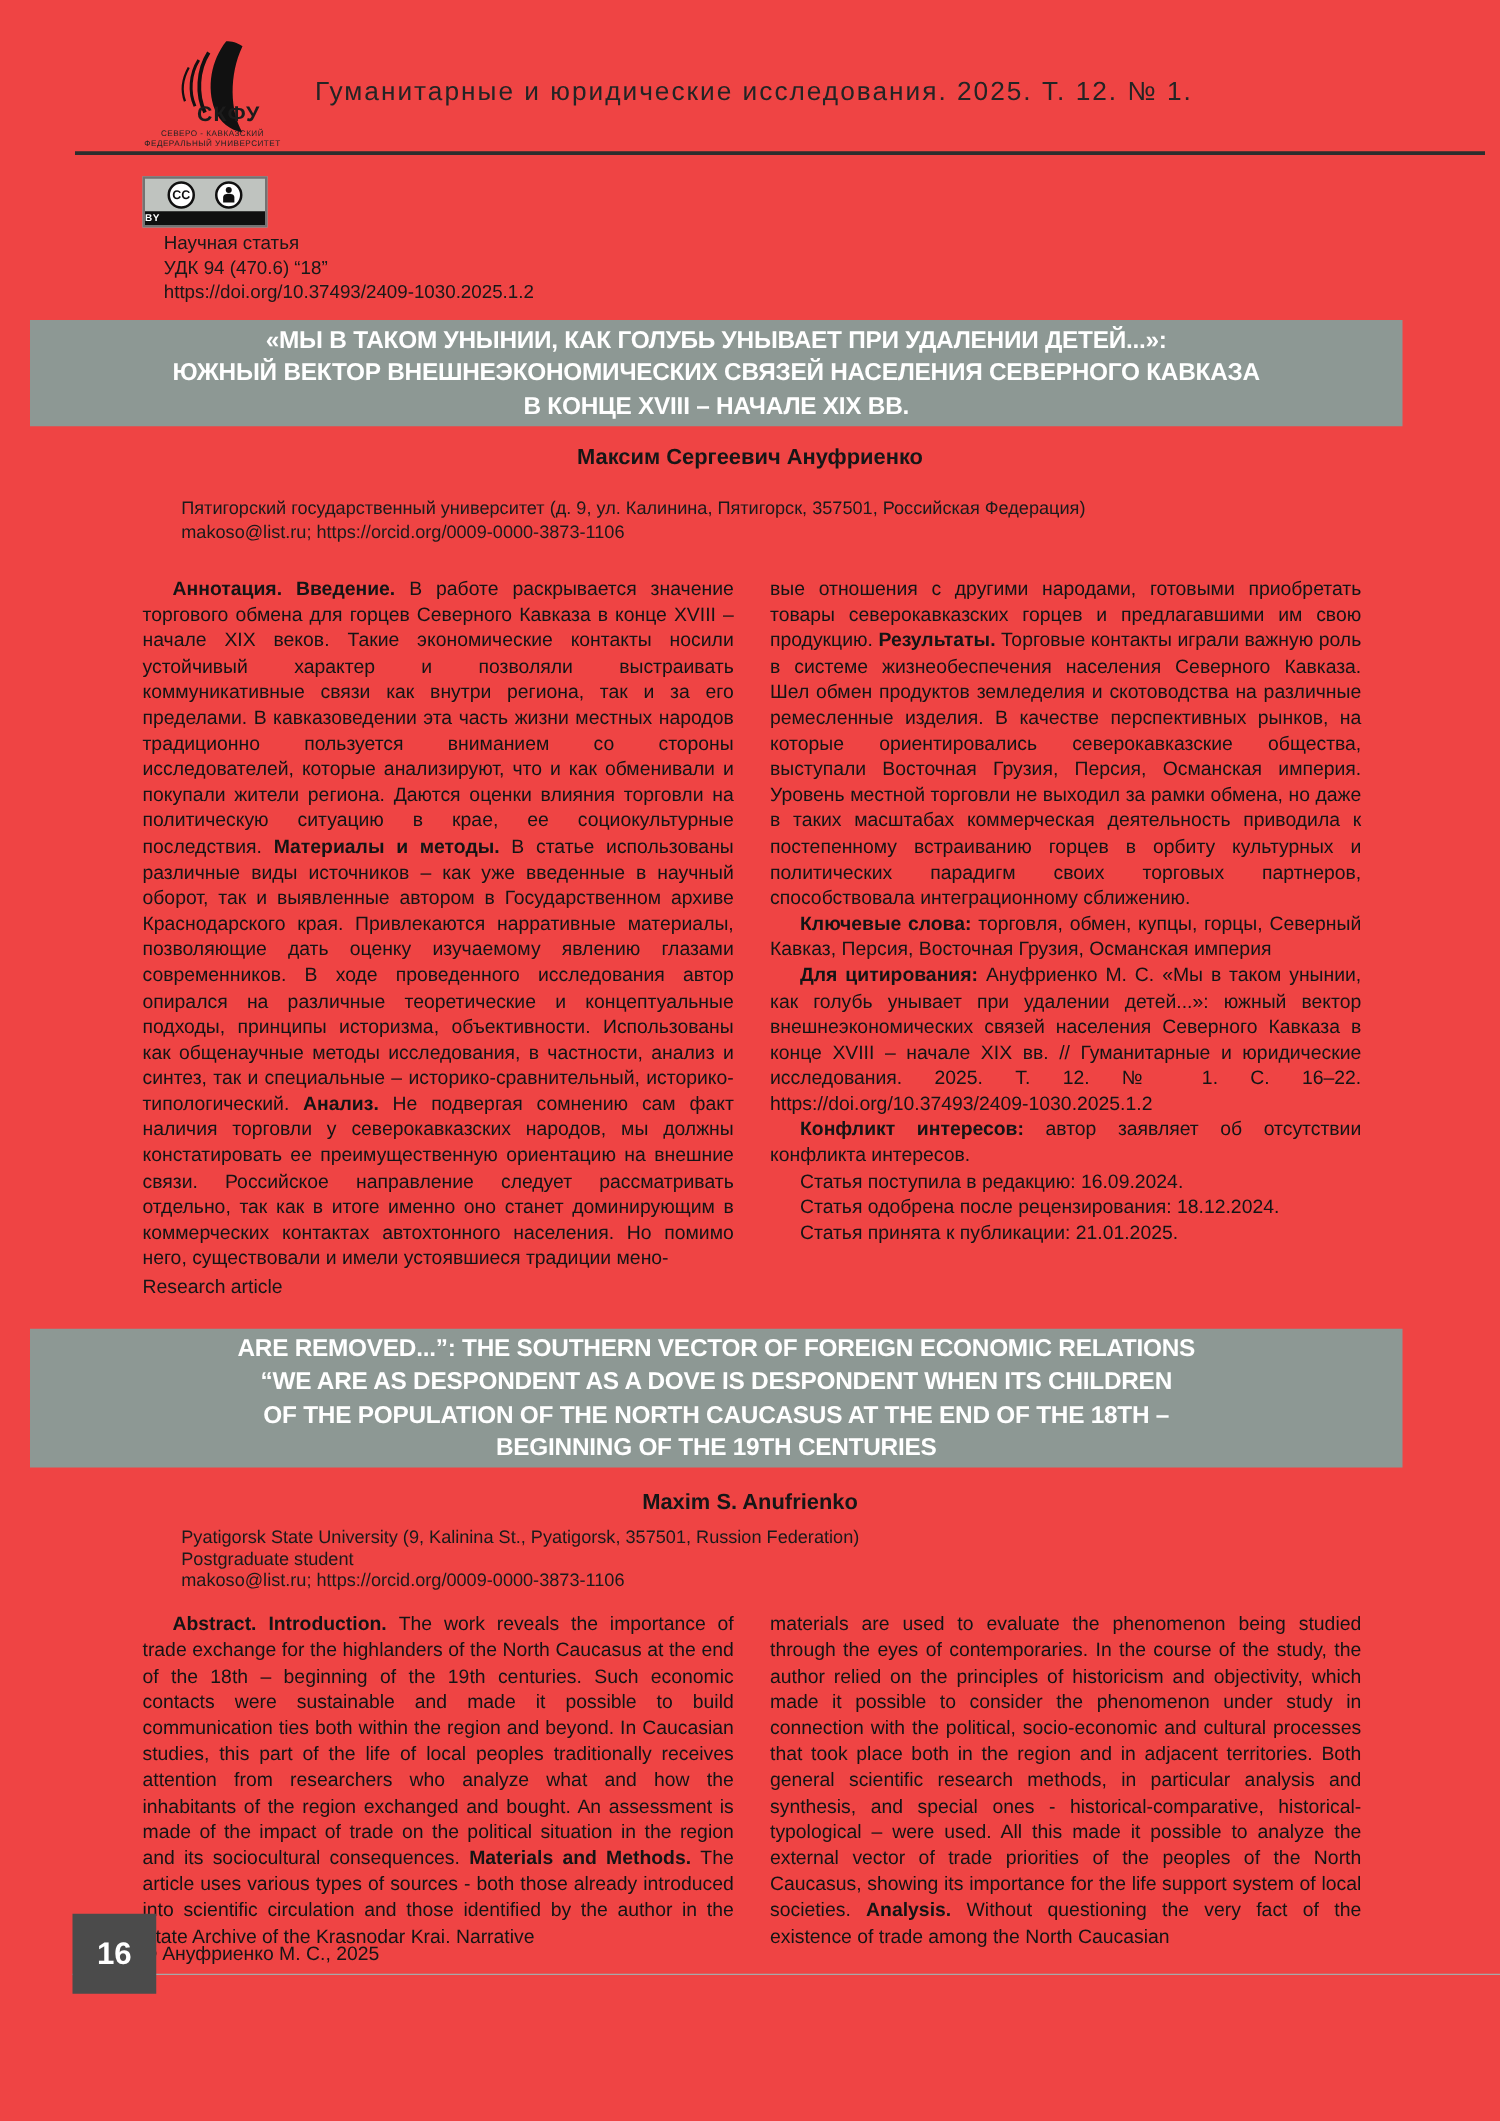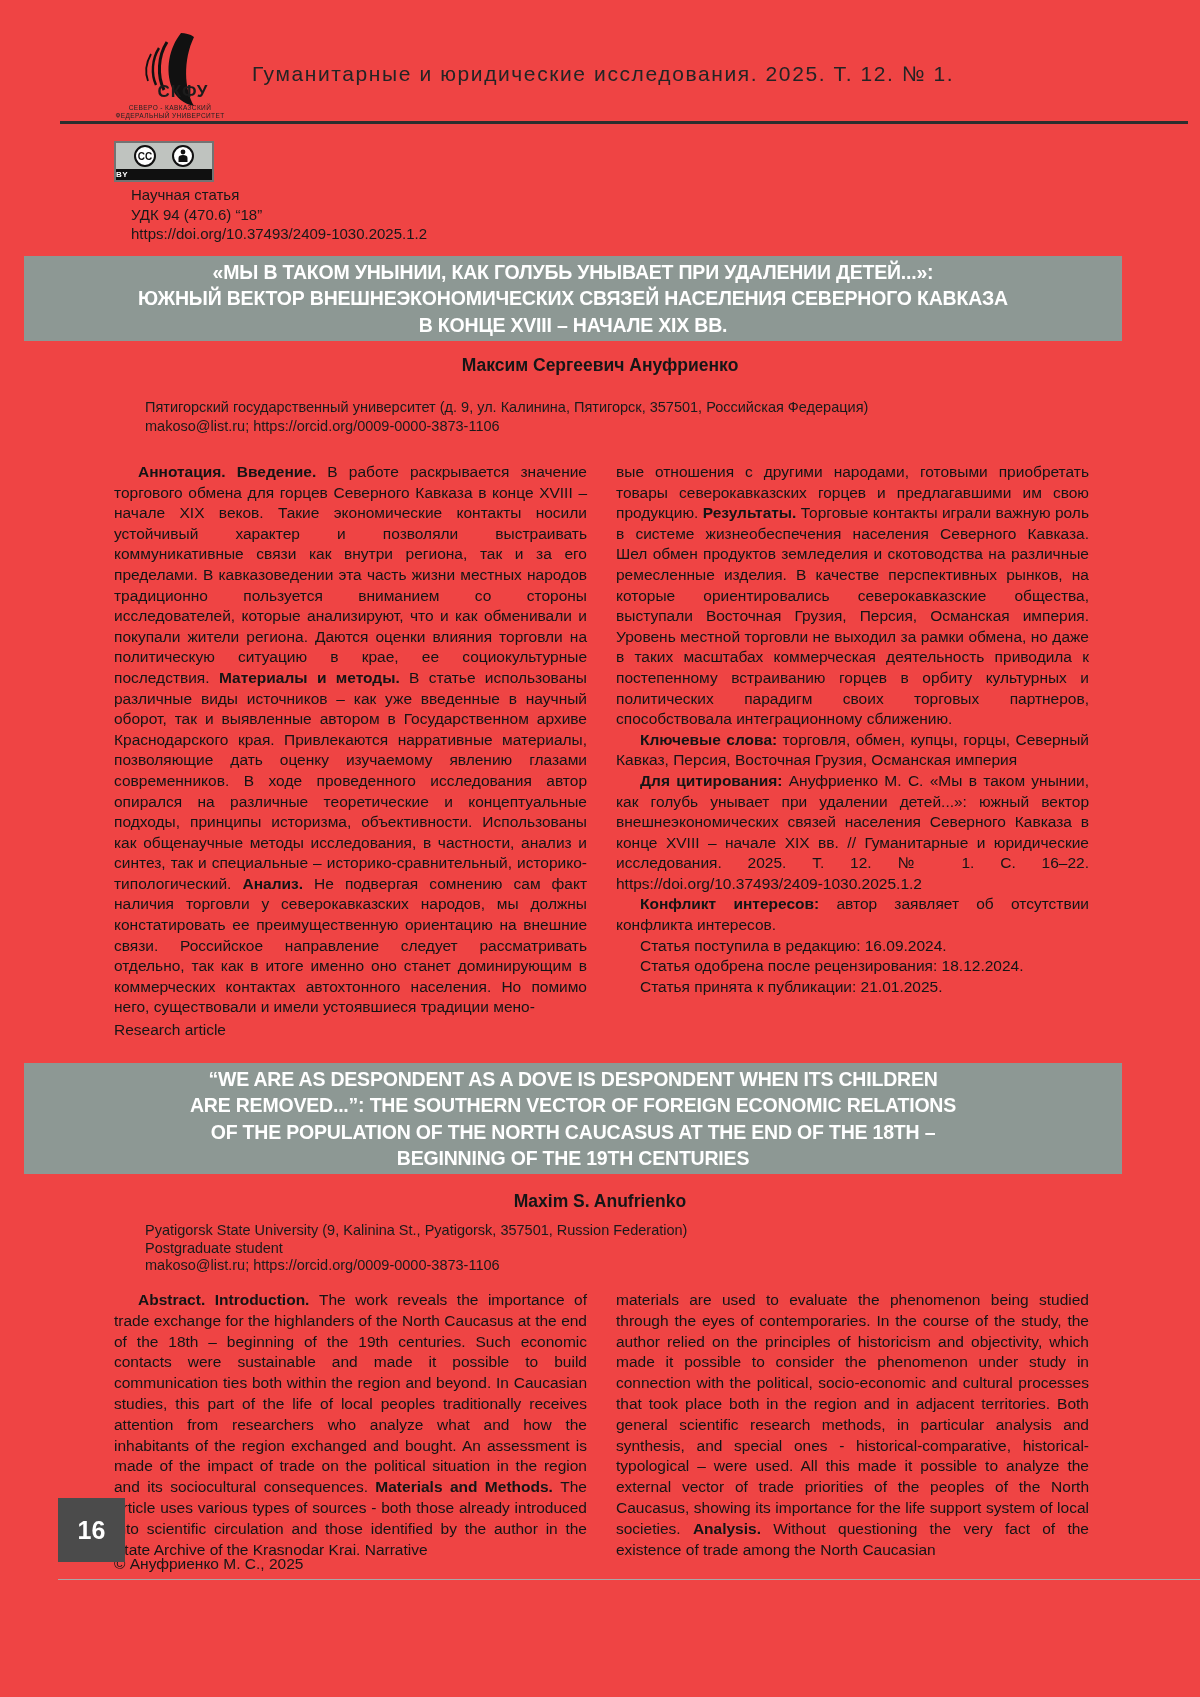--- a/index.html
+++ b/index.html
@@ -42,21 +42,21 @@
   .abs-left{left:114px;}
   .abs-right{left:616px;}
   .abs-col p{margin:0;text-indent:24px;}
   .abs-col p.noindent{text-indent:0;}
   .run-b{font-weight:700;}
   .run-bi{font-weight:700;}
   .research-label{position:absolute;left:114px;top:1021px;font-size:15.5px;color:#161616;}
   
   .copyright{position:absolute;left:114px;top:1555px;font-size:15.5px;color:#161616;}
   .footer-line{position:absolute;left:58px;top:1579px;width:1142px;height:1px;background:#a8a8a8;}
-  .page-box{position:absolute;left:58px;top:1498px;width:67px;height:64px;background:#4b4b4b;color:#fff;
+  .page-box{position:absolute;left:58px;top:1531px;width:67px;height:64px;background:#4b4b4b;color:#fff;
     font-weight:700;font-size:25px;display:flex;align-items:center;justify-content:center;}
 </style>
 </head>
 <body>
 
 <div class="page">
 
   <div class="logo-wrap">
     <svg class="logo-svg" width="66" height="76" viewBox="0 0 66 76">
       <path d="M44 1 C32 16 28 38 35 56 C39 66 47 72 57 74 C47 57 46 28 57 5 C53 2 48 1 44 1 Z" fill="#111"></path>
@@ -113,22 +113,22 @@
     <p><span class="run-b">Для цитирования: </span><span class="run-n">Ануфриенко М. С. «Мы в таком унынии, как голубь унывает при удалении детей...»: южный вектор внешнеэкономических связей населения Северного Кавказа в конце XVIII – начале XIX вв. // Гуманитарные и юридические исследования. 2025. Т. 12. № 1. С. 16–22. https://doi.org/10.37493/2409-1030.2025.1.2</span></p>
     <p><span class="run-b">Конфликт интересов: </span><span class="run-n">автор заявляет об отсутствии конфликта интересов.</span></p>
     <p><span class="run-n">Статья поступила в редакцию: 16.09.2024.</span></p>
     <p><span class="run-n">Статья одобрена после рецензирования: 18.12.2024.</span></p>
     <p><span class="run-n">Статья принята к публикации: 21.01.2025.</span></p>
   </div>
 
   <div class="research-label">Research article</div>
 
   <div class="banner banner-en">
+    <div>ARE REMOVED...”: THE SOUTHERN VECTOR OF FOREIGN ECONOMIC RELATIONS</div>
     <div>“WE ARE AS DESPONDENT AS A DOVE IS DESPONDENT WHEN ITS CHILDREN</div>
-    <div>ARE REMOVED...”: THE SOUTHERN VECTOR OF FOREIGN ECONOMIC RELATIONS</div>
     <div>OF THE POPULATION OF THE NORTH CAUCASUS AT THE END OF THE 18TH –</div>
     <div>BEGINNING OF THE 19TH CENTURIES</div>
   </div>
 
   <div class="author-name author-name-en">Maxim S. Anufrienko</div>
   <div class="author-block author-block-en">
     <div>Pyatigorsk State University (9, Kalinina St., Pyatigorsk, 357501, Russion Federation)</div>
     <div>Postgraduate student</div>
     <div>makoso@list.ru; https://orcid.org/0009-0000-3873-1106</div>
   </div>

